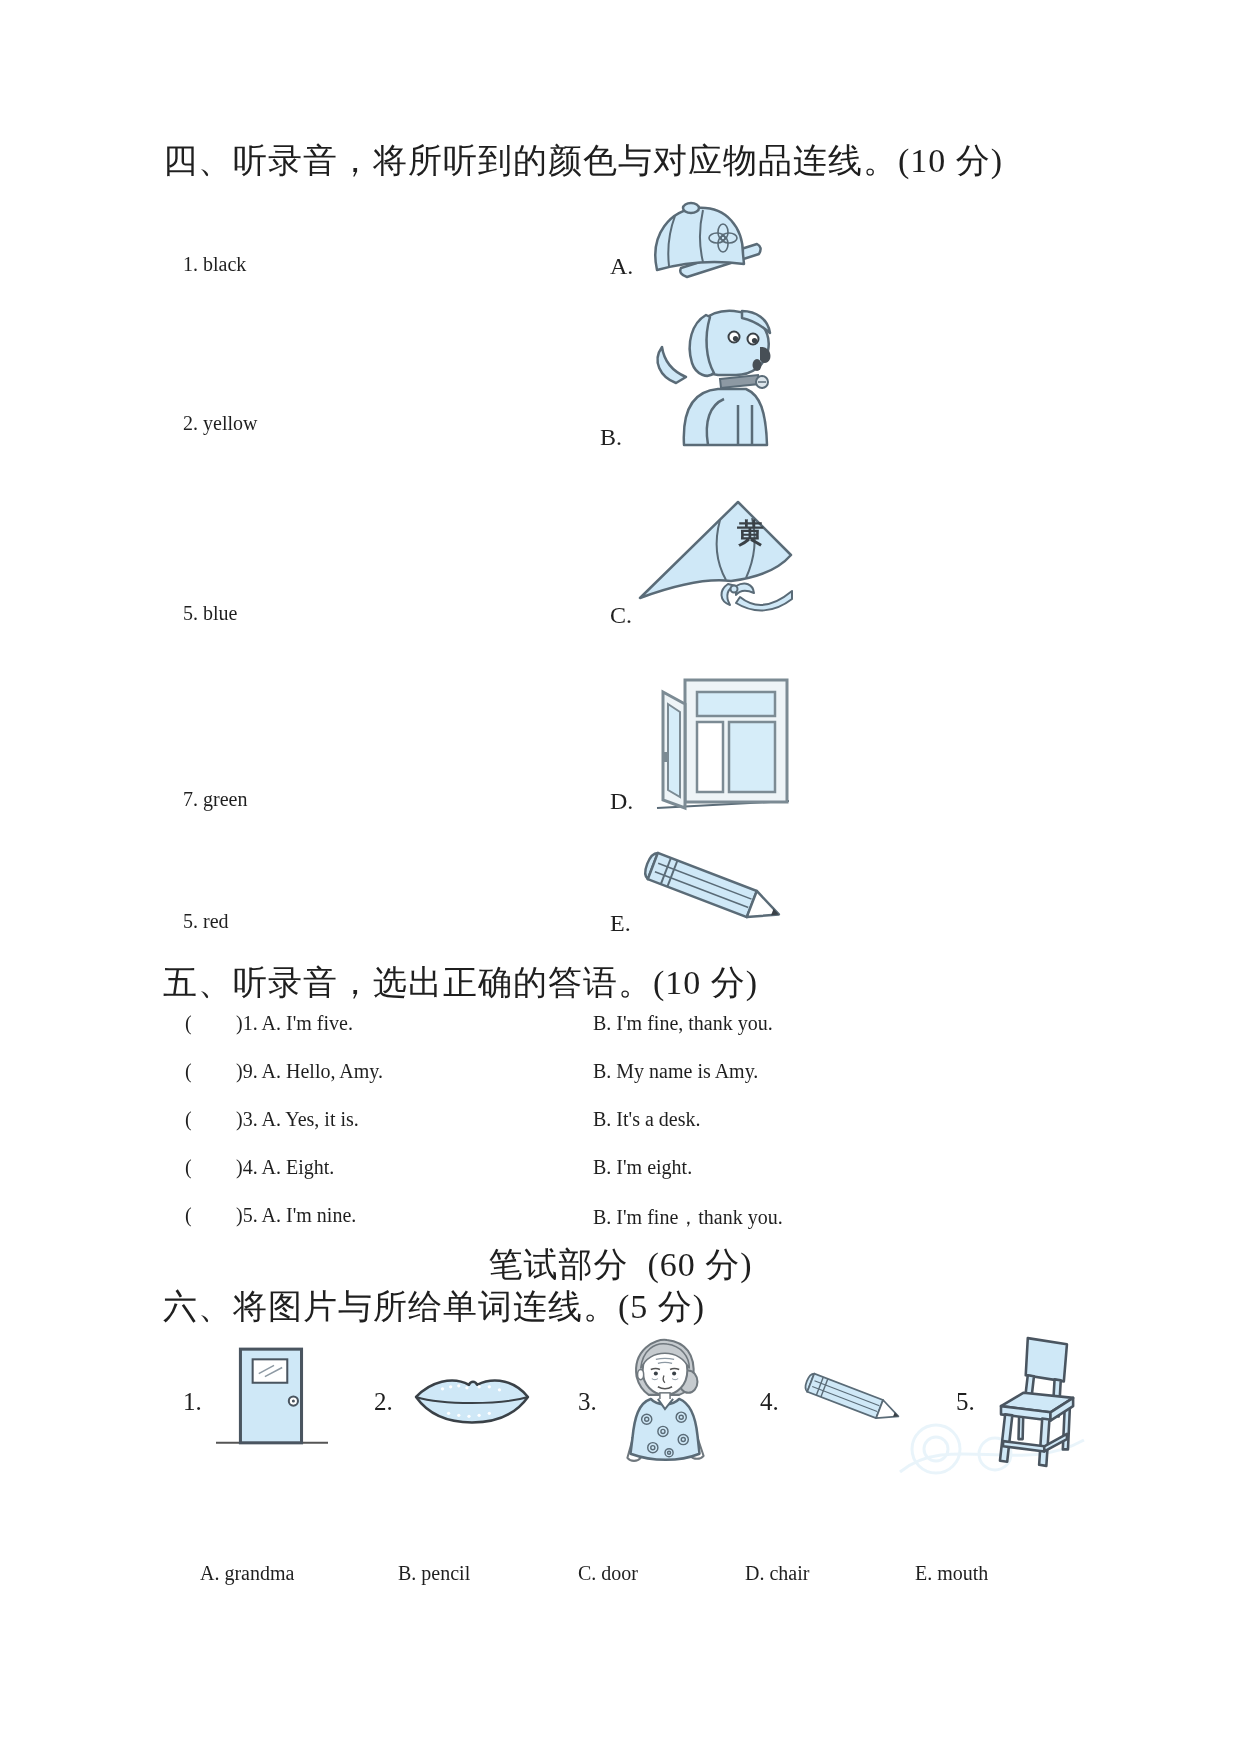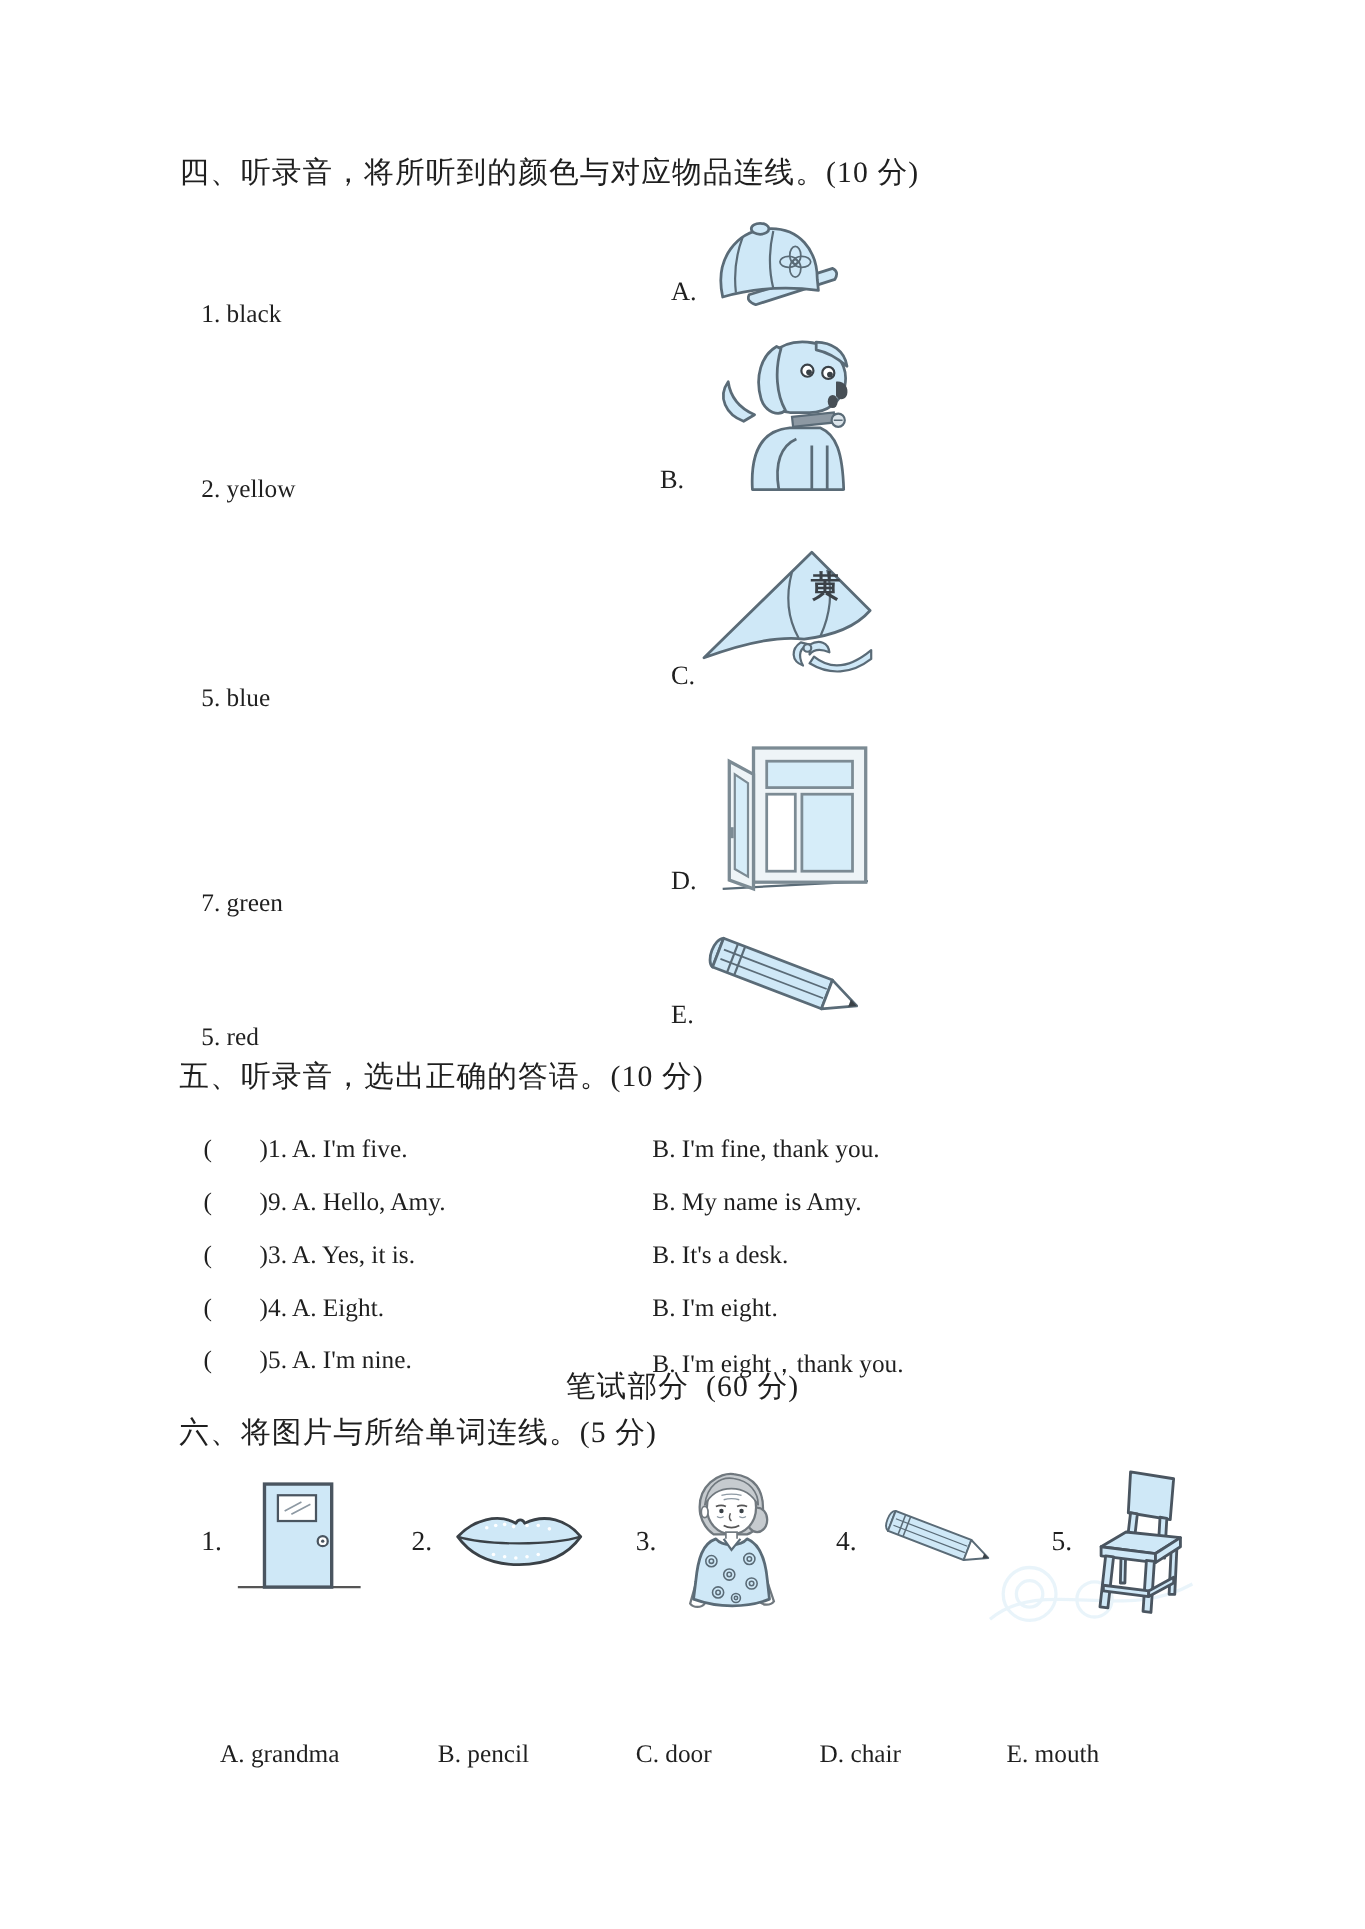--- a/index.html
+++ b/index.html
@@ -1,20 +1,20 @@
 <!DOCTYPE html>
 <html><head>
 <meta charset="utf-8">
 <style>
   html,body{margin:0;padding:0;background:#ffffff;}
   .page{position:relative;width:1241px;height:1754px;background:#ffffff;overflow:hidden;
         font-family:"Liberation Serif","DejaVu Serif",serif;color:#1f1f1f;}
   .abs{position:absolute;}
-  .cjk-title{font-size:27px;letter-spacing:1px;white-space:pre;}
-  .en{font-size:23px;white-space:pre;margin-top:20px;}
+  .cjk-title{font-size:34px;letter-spacing:1px;white-space:pre;}
+  .en{font-size:20px;white-space:pre;}
   .letter{font-size:24px;}
   .num{font-size:25px;}
   .center-line{left:0;width:1241px;text-align:center;}
   svg{display:block;}
   .illu{overflow:visible;}
 </style>
 </head>
 <body>
 
 <div class="page">
@@ -226,21 +226,21 @@
   <div class="abs en" style="left:185px;top:1108px;">(</div>
   <div class="abs en" style="left:236px;top:1108px;">)3. A. Yes, it is.</div>
   <div class="abs en" style="left:593px;top:1108px;">B. It's a desk.</div>
 
   <div class="abs en" style="left:185px;top:1156px;">(</div>
   <div class="abs en" style="left:236px;top:1156px;">)4. A. Eight.</div>
   <div class="abs en" style="left:593px;top:1156px;">B. I'm eight.</div>
 
   <div class="abs en" style="left:185px;top:1204px;">(</div>
   <div class="abs en" style="left:236px;top:1204px;">)5. A. I'm nine.</div>
-  <div class="abs en" style="left:593px;top:1204px;">B. I'm eight，thank you.</div>
+  <div class="abs en" style="left:593px;top:1204px;">B. I'm fine，thank you.</div>
 
   <div class="abs cjk-title center-line" style="top:1242px;">笔试部分  (60 分)</div>
 
   <div class="abs cjk-title" style="left:163px;top:1284px;">六、将图片与所给单词连线。(5 分)</div>
 
   <div class="abs num" style="left:183px;top:1388px;">1.</div>
   <div class="abs num" style="left:374px;top:1388px;">2.</div>
   <div class="abs num" style="left:578px;top:1388px;">3.</div>
   <div class="abs num" style="left:760px;top:1388px;">4.</div>
   <div class="abs num" style="left:956px;top:1388px;">5.</div>

